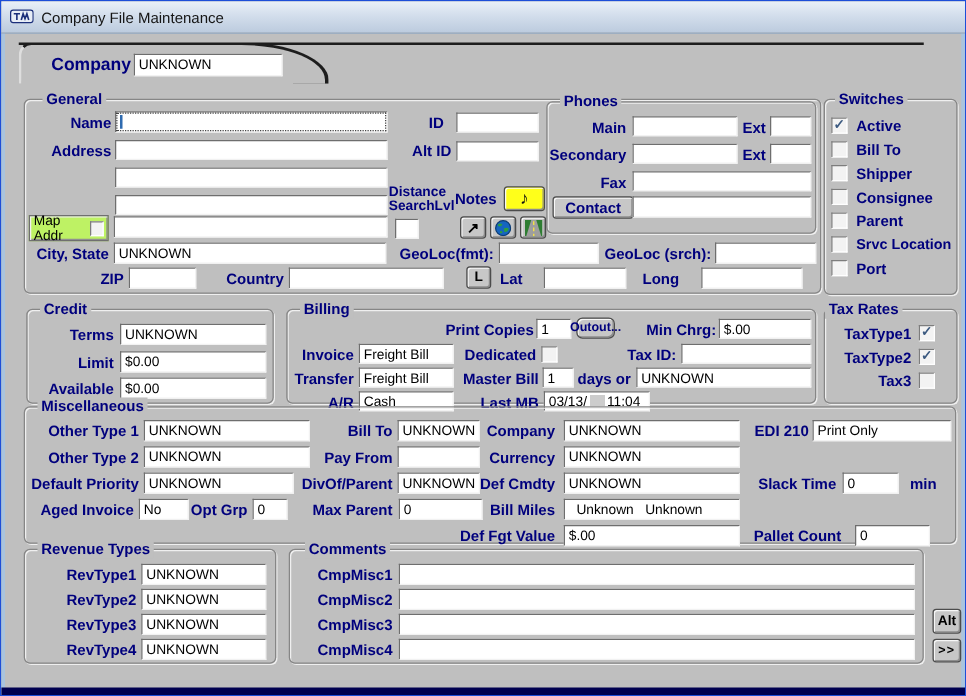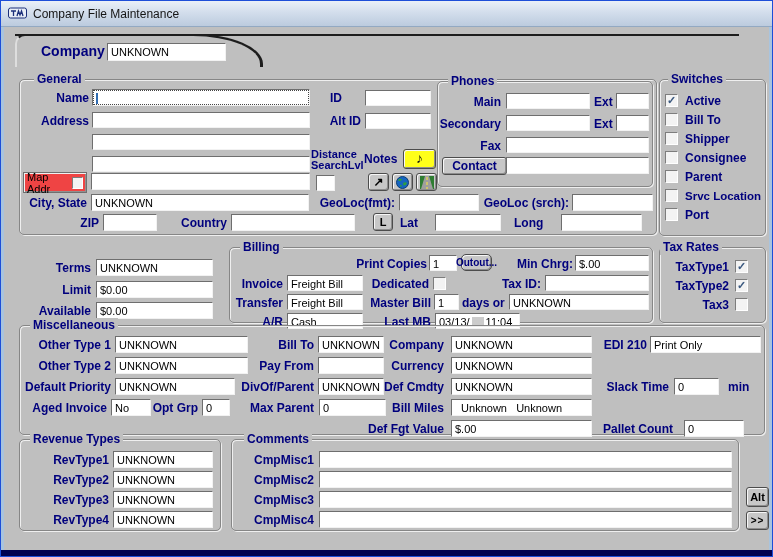--- a/index.html
+++ b/index.html
@@ -47,21 +47,21 @@
   .btn.black { color:#000; }
   .btn.yellow { background:#ffff1a; }
 
   .cb { position:absolute; width:13px; height:13px; background:#f3f3f3;
         border:1px solid; border-color:#7d7d7d #ffffff #ffffff #7d7d7d;
         display:flex; align-items:center; justify-content:center;
         font-size:11px; font-weight:bold; color:#3c5a80; line-height:1; }
   .cb-inline { position:static; width:12px; height:12px; }
 
   .mapaddr { position:absolute; display:flex; align-items:center; gap:3px;
-             background:#ef4444; border:1px solid #6f6f6f;
+             background:#bef264; border:1px solid #6f6f6f;
              box-shadow:inset 1px 1px 0 #f0f0f0, inset -1px -1px 0 #909090;
              padding:0 3px; font-size:11px; color:#000; }
   .note-glyph { font-size:14px; color:#111; transform:translateY(-1px); }
 </style>
 </head>
 <body>
 
 <div class="window">
 
   <div class="titlebar">
@@ -79,21 +79,21 @@
   <div class="tabline"></div>
   <div class="tab"></div>
   <div class="lbl" style="left:40px; top:44px; font-size:14px;">Company</div>
   <div class="inp" style="left:106px; top:42px; width:119px; height:18px;"><span>UNKNOWN</span></div>
 
   <div class="grp" style="left:18px; top:78px; width:638px; height:156px;">
     <div class="leg" style="left:14px;">General</div>
   </div>
   <div class="lbl r" style="left:20px; top:91px; width:68px;">Name</div>
   <div class="inp focused" style="left:91px; top:88px; width:218px;"><span class="caret"></span><span></span></div>
-  <div class="lbl r" style="left:303px; top:91px; width:38px;">ID</div>
+  <div class="lbl r" style="left:316px; top:91px; width:38px;">ID</div>
   <div class="inp" style="left:364px; top:89px; width:66px; height:16px;"><span></span></div>
   <div class="lbl r" style="left:20px; top:114px; width:68px;">Address</div>
   <div class="inp" style="left:91px; top:111px; width:218px; height:16px;"><span></span></div>
   <div class="lbl r" style="left:316px; top:114px; width:44px;">Alt ID</div>
   <div class="inp" style="left:364px; top:112px; width:66px; height:16px;"><span></span></div>
   <div class="inp" style="left:91px; top:133px; width:218px; height:16px;"><span></span></div>
   <div class="inp" style="left:91px; top:155px; width:218px; height:16px;"><span></span></div>
 
   <div class="lbl sm" style="left:310px; top:148px;">
     <span>Distance</span><br><span>SearchLvl</span>
@@ -188,20 +188,23 @@
   <div class="lbl" style="left:684px; top:170px;">Parent</div>
   <div class="cb" style="left:664px; top:188px;">
       <span></span>
     </div>
   <div class="lbl" style="left:684px; top:189px; font-size:11.5px;">Srvc Location</div>
   <div class="cb" style="left:664px; top:207px;">
       <span></span>
     </div>
   <div class="lbl" style="left:684px; top:208px;">Port</div>
 
+  <div class="grp" style="left:20px; top:246px; width:198px; height:76px;">
+    <div class="leg" style="left:10px;">Credit</div>
+  </div>
   <div class="lbl r" style="left:24px; top:261px; width:66px;">Terms</div>
   <div class="inp" style="left:95px; top:258px; width:117px;"><span>UNKNOWN</span></div>
   <div class="lbl r" style="left:24px; top:283px; width:66px;">Limit</div>
   <div class="inp right" style="left:95px; top:280px; width:117px;"><span>$0.00</span></div>
   <div class="lbl r" style="left:24px; top:304px; width:66px;">Available</div>
   <div class="inp right" style="left:95px; top:301px; width:117px;"><span>$0.00</span></div>
 
   <div class="grp" style="left:228px; top:246px; width:424px; height:76px;">
     <div class="leg" style="left:10px;">Billing</div>
   </div>

